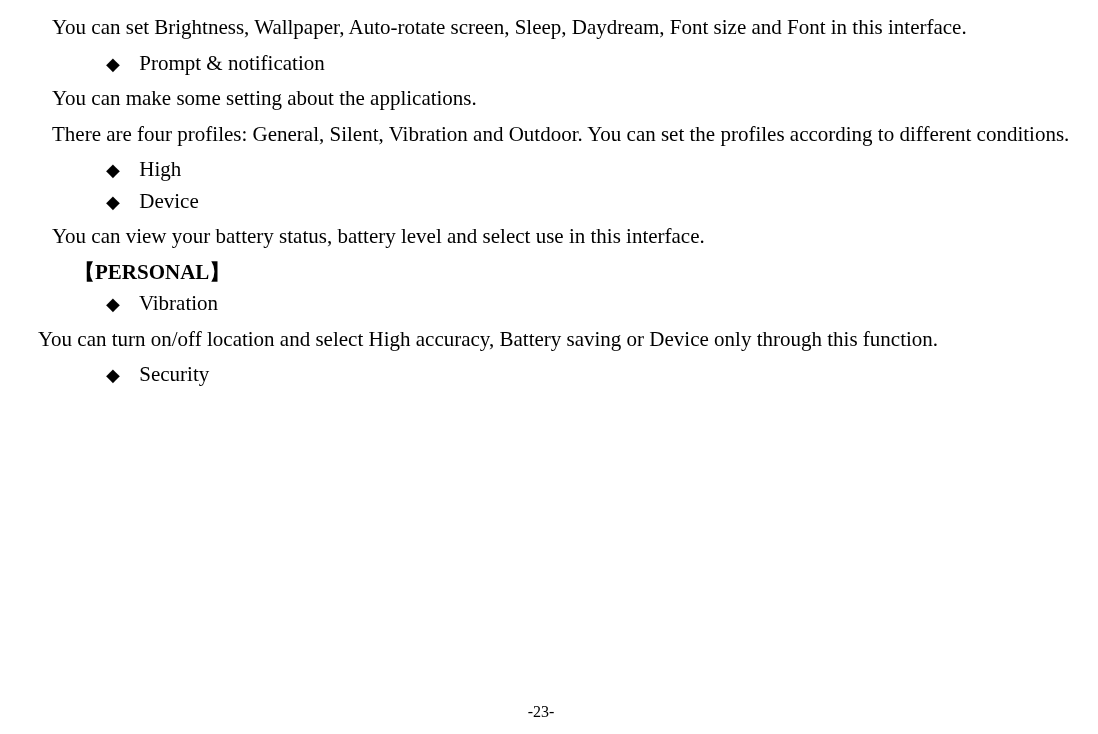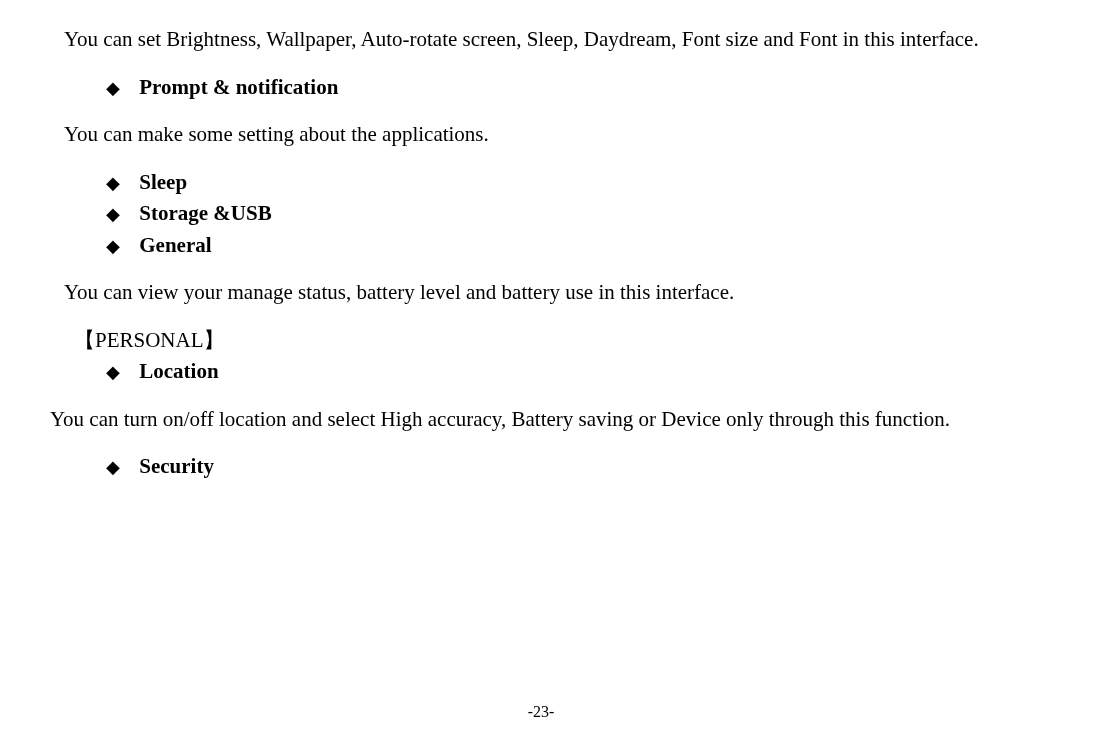--- a/index.html
+++ b/index.html
@@ -15,44 +15,44 @@
       line-height: 1.5;
       color: #000;
       background: #fff;
       padding: 8px 6px 0 6px;
       position: relative;
     }
     .content {
       text-align: justify;
     }
     .para {
-      margin: 16px;
+      margin: 4px;
     }
     .indent-line {
       text-indent: 42px;
     }
     .indent-line-small {
       text-indent: 28px;
     }
     .bullet-row {
       display: block;
       padding-left: 100px;
     }
     .diamond {
       display: inline-block;
       width: 28px;
       text-align: left;
       font-size: 18px;
     }
     .bold {
-      font-weight: bold;
+      font-weight: normal;
     }
     .bracket-row {
       padding-left: 68px;
-      font-weight: normal;
+      font-weight: bold;
     }
     .page-num {
       position: absolute;
       bottom: 10px;
       left: 0;
       right: 16px;
       text-align: center;
       font-size: 16px;
     }
   </style>
@@ -62,43 +62,40 @@
 <div class="content">
 
   <p class="para indent-line">You can set Brightness, Wallpaper, Auto-rotate screen, Sleep, Daydream, Font size and Font in this interface.</p>
 
   <p class="bullet-row">
     <span class="diamond">◆</span>
     <span class="bold">Prompt &amp; notification</span>
   </p>
   <p class="para indent-line">You can make some setting about the applications.</p>
 
+  <p class="para indent-line">There are four profiles: General, Silent, Vibration and Outdoor. You can set the profiles according to different conditions.</p>
 
   <p class="bullet-row">
     <span class="diamond">◆</span>
-    <span class="bold">Sleep</span>
+    <span class="bold">High</span>
   </p>
+
 
   <p class="bullet-row">
     <span class="diamond">◆</span>
-    <span class="bold">Storage &amp;USB</span>
+    <span class="bold">Device</span>
   </p>
-
-  <p class="bullet-row">
-    <span class="diamond">◆</span>
-    <span class="bold">General</span>
-  </p>
-  <p class="para indent-line">You can view your manage status, battery level and battery use in this interface.</p>
+  <p class="para indent-line">You can view your battery status, battery level and select use in this interface.</p>
 
 
   <p class="bracket-row">【PERSONAL】</p>
 
   <p class="bullet-row">
     <span class="diamond">◆</span>
-    <span class="bold">Location</span>
+    <span class="bold">Vibration</span>
   </p>
   <p class="para indent-line-small">You can turn on/off location and select High accuracy, Battery saving or Device only through this function.</p>
 
   <p class="bullet-row">
     <span class="diamond">◆</span>
     <span class="bold">Security</span>
   </p>
 
 </div>
 

